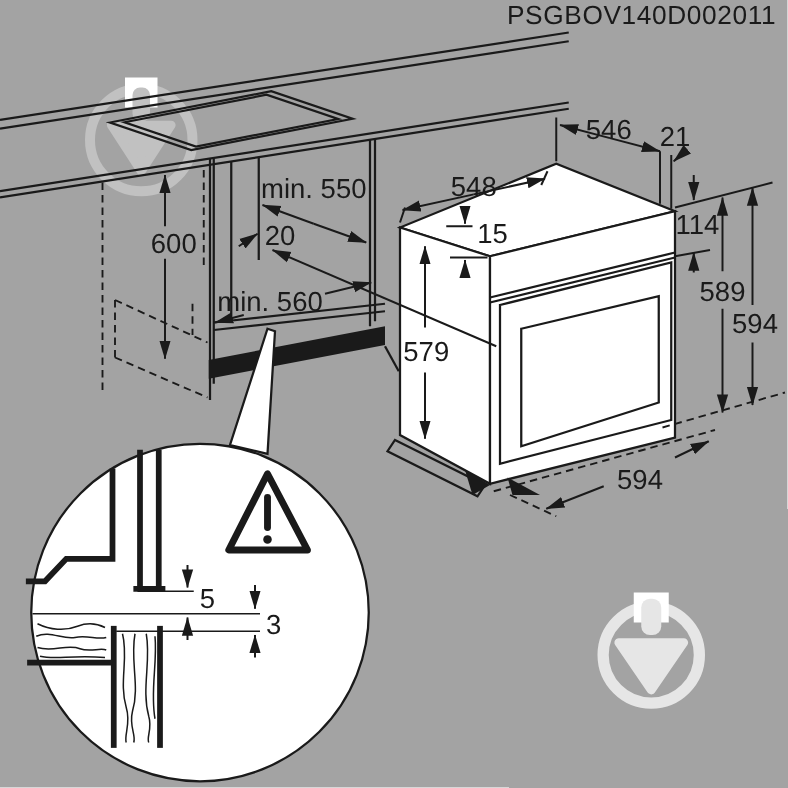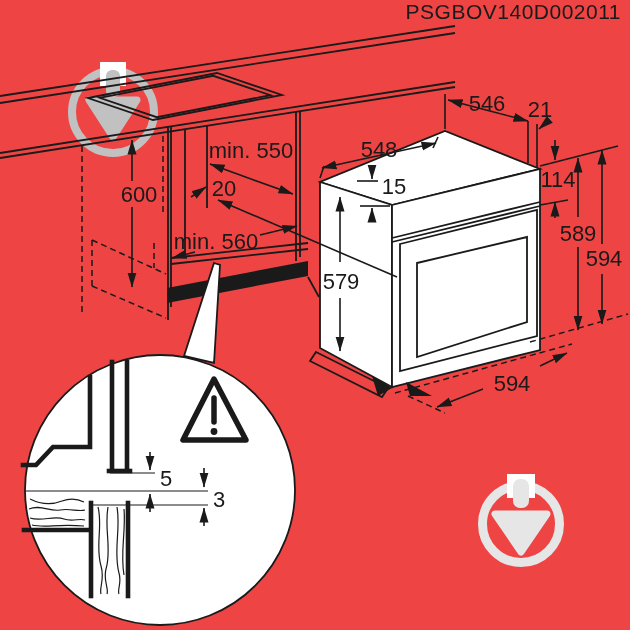--- a/index.html
+++ b/index.html
@@ -1,16 +1,16 @@
 <!DOCTYPE html>
 <html><head>
 <meta charset="utf-8">
 <style>
   html,body{margin:0;padding:0;background:#ffffff;}
-  #stage{position:relative;width:630px;height:630px;background:#ef4444;overflow:hidden;}
+  #stage{position:relative;width:630px;height:630px;background:#a3a3a3;overflow:hidden;}
   svg{display:block;}
   text{font-family:"Liberation Sans","DejaVu Sans",sans-serif;fill:#1a1a1a;}
   .t{font-size:22px;}
   .title{font-size:21px;letter-spacing:0.5px;}
   .s{stroke:#1a1a1a;stroke-width:1.8;fill:none;}
   .sw{stroke:#1a1a1a;stroke-width:1.8;fill:#ffffff;}
   .dim{stroke:#1a1a1a;stroke-width:1.6;fill:none;}
   .dash{stroke:#1a1a1a;stroke-width:1.5;fill:none;stroke-dasharray:6 4;}
   .thk{stroke:#1a1a1a;stroke-width:4.6;fill:none;stroke-linecap:square;}
   .thin{stroke:#1a1a1a;stroke-width:1.2;fill:none;}

